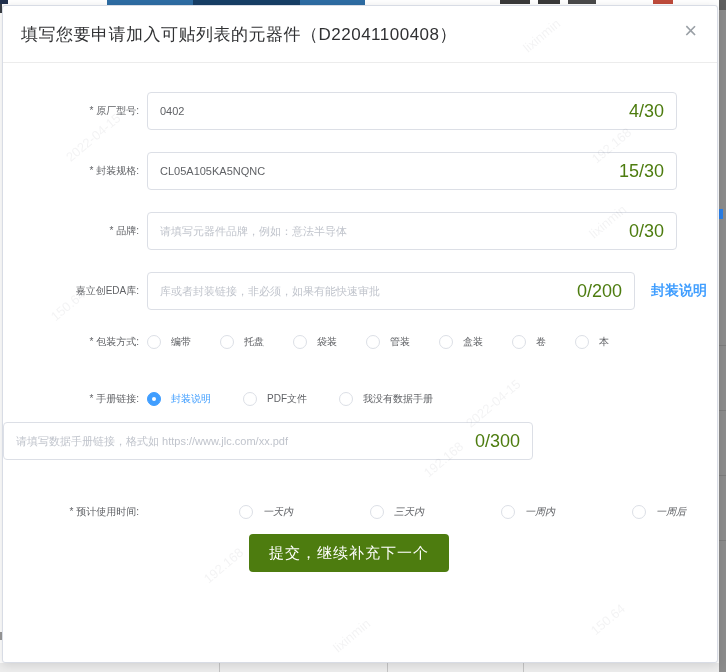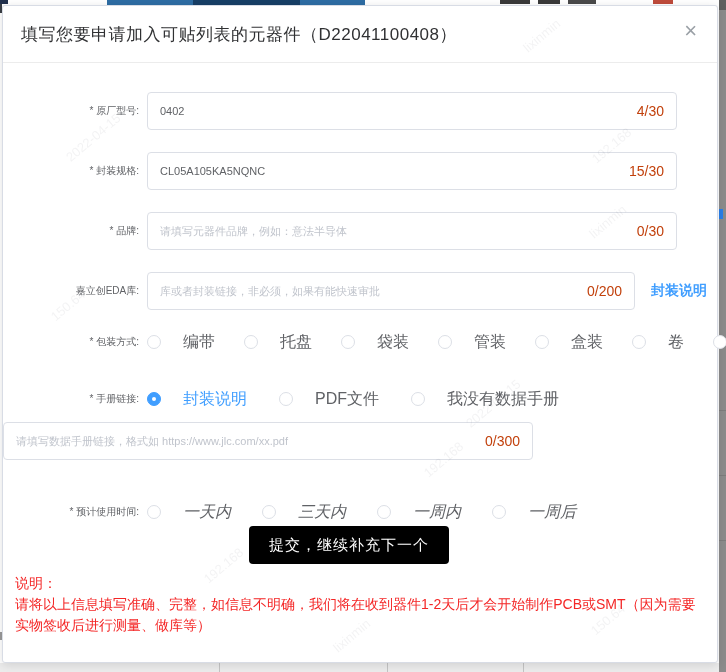--- a/index.html
+++ b/index.html
@@ -30,43 +30,43 @@
   .modal-body { padding-top:29px; }
   .form-row { display:flex; align-items:center; height:38px; margin-bottom:22px; }
   .form-label { width:136px; flex-shrink:0; text-align:right; font-size:10px; color:#606266; }
   .gap { width:8px; flex-shrink:0; }
   .input-box { width:530px; height:38px; border:1px solid #dcdfe6; border-radius:4px;
                display:flex; align-items:center; padding:0 12px; background:#fff; }
   .input-box.short { width:488px; }
   .input-box input { border:none; outline:none; flex:1; min-width:0; font-size:11px; color:#606266;
                      font-family:"Liberation Sans","DejaVu Sans",sans-serif; background:transparent; }
   .input-box input::placeholder { color:#c0c4cc; opacity:1; }
-  .counter { flex-shrink:0; margin-left:8px; font-size:14px; color:#c2410c; }
+  .counter { flex-shrink:0; margin-left:8px; font-size:18px; color:#4d7c0f; }
   .side-link { margin-left:16px; font-size:14px; color:#409eff; text-decoration:none; cursor:pointer;font-weight:bold; }
 
   .radio-row { display:flex; align-items:center; height:20px; }
   .radio-item { display:flex; align-items:center; cursor:pointer; }
   .radio-circle { width:14px; height:14px; border:1px solid #dcdfe6; border-radius:50%;
                   background:#fff; flex-shrink:0; position:relative; }
-  .radio-text { margin-left:22px; font-size:16px; color:#606266; white-space:nowrap; }
+  .radio-text { margin-left:10px; font-size:10px; color:#606266; white-space:nowrap; }
   .radio-item.selected .radio-circle { background:#409eff; border-color:#409eff; }
   .radio-item.selected .radio-circle::after { content:''; position:absolute; left:4px; top:4px;
                   width:4px; height:4px; border-radius:50%; background:#fff; }
   .radio-item.selected .radio-text { color:#409eff; }
 
   .row-packaging { margin-top:10px; }
   .row-packaging .radio-item { margin-right:29px; }
   .row-datasheet { margin-top:37px; }
   .row-datasheet .radio-item { margin-right:32px; }
   .row-ds-input { margin-top:13px; margin-bottom:0; }
-  .row-usage { margin-top:42px; }
+  .row-usage { margin-top:42px;justify-content:space-between; }
   .row-usage .radio-item { margin-right:31px;font-style:italic; }
 
-  .submit-btn { display:block; margin:4px 0 0 246px; width:200px; height:38px;
-                background:#000000; color:#fff; font-size:15px; border:none; border-radius:4px;
+  .submit-btn { display:block; margin:12px 0 0 246px; width:200px; height:38px;
+                background:#4d7c0f; color:#fff; font-size:15px; border:none; border-radius:4px;
                 cursor:pointer; font-family:"Liberation Sans","DejaVu Sans",sans-serif; letter-spacing:1px; }
 
   .note { margin:9px 0 0 12px; width:692px; font-size:14px; line-height:21px; color:#f42626; }
   .note .note-title { display:block; }
 
   
   .wm { position:absolute; font-size:13px; color:rgba(40,40,60,.055); white-space:nowrap;
         transform:rotate(-40deg); pointer-events:none; z-index:50; }
 </style>
 </head>
@@ -217,24 +217,20 @@
             <span class="radio-text">一周内</span>
           </span>
         <span class="radio-item">
             <span class="radio-circle"></span>
             <span class="radio-text">一周后</span>
           </span>
       </div>
 
       <button class="submit-btn">提交，继续补充下一个</button>
 
-      <div class="note">
-        <span class="note-title">说明：</span>
-        <span>请将以上信息填写准确、完整，如信息不明确，我们将在收到器件1-2天后才会开始制作PCB或SMT（因为需要实物签收后进行测量、做库等）</span>
-      </div>
 
     </div>
   </div>
 
   <span class="wm" style="left:520px;top:28px;">lixinmin</span>
   <span class="wm" style="left:588px;top:138px;">192.168</span>
   <span class="wm" style="left:586px;top:214px;">lixinmin</span>
   <span class="wm" style="left:48px;top:298px;">150.64</span>
   <span class="wm" style="left:60px;top:130px;">2022-04-15</span>
   <span class="wm" style="left:460px;top:396px;">2022-04-15</span>

